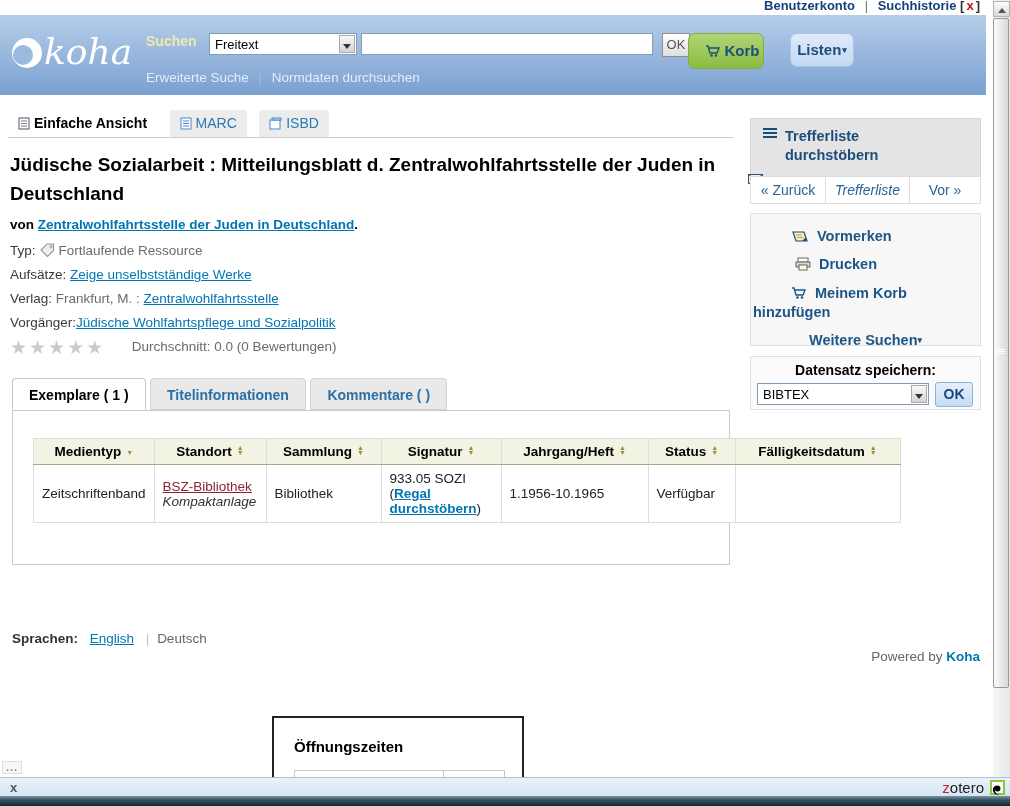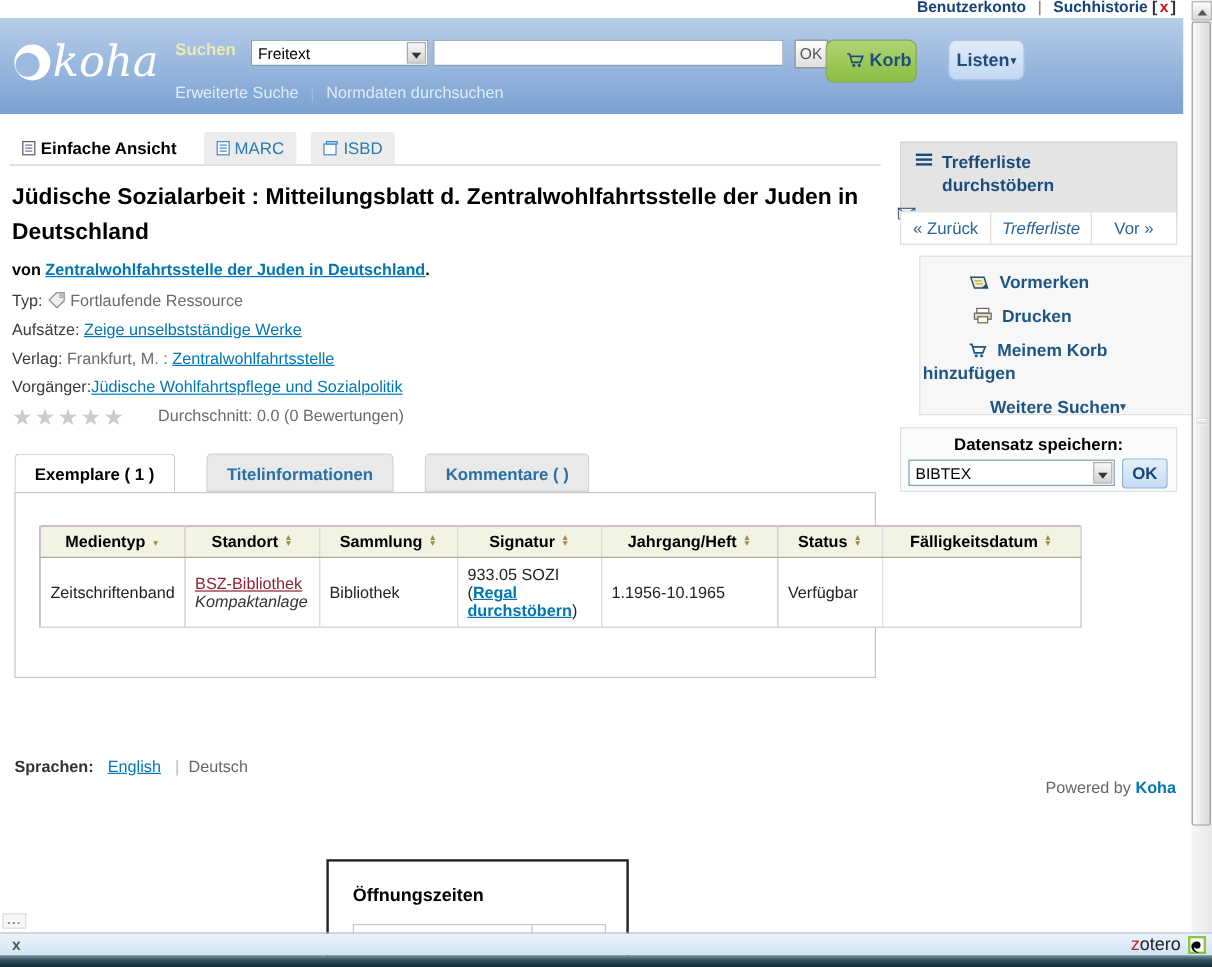--- a/index.html
+++ b/index.html
@@ -69,28 +69,28 @@
   .frow .val { color:#6b6b6b; }
   .frow a { color:#0076b2; text-decoration:underline; }
   .frow svg { vertical-align:-2px; margin:0 4px; }
   .stars-row { position:absolute; top:336px; left:10px; }
   .star { font-size:19px; color:#cbcbcb; letter-spacing:2px; }
   .rating-text { color:#6b6b6b; font-size:13.5px; margin-left:22px; vertical-align:3px; }
 
   
   .item-tabs { position:absolute; top:378px; left:12px; height:32px; z-index:3; }
   .itab { display:inline-block; height:32px; padding:8px 16px 0 16px; font-size:14px; font-weight:bold;
-          border-radius:4px 4px 0 0; margin-right:22px; }
+          border-radius:4px 4px 0 0; margin-right:0; }
   .itab.active { background:#fff; border:1px solid #c6c6c6; border-bottom:1px solid #fff; color:#000; }
   .itab.inactive { background:#e9e9e9; border:1px solid #d4d4d4; color:#2a6fa5; }
   .tab-panel { position:absolute; top:410px; left:12px; width:718px; height:155px; border:1px solid #c9c9c9; z-index:1; }
 
   
   .holdings { position:absolute; top:438px; left:33px; border-collapse:collapse; font-size:13.5px; z-index:2;
-              background:#701a75; }
+              background:#5eead4; }
   .holdings th { background:#f3f3e4; border:1px solid #ddd; border-bottom:1px solid #a9a98a;
                  color:#000; font-size:13.5px; padding:5px 6px; white-space:nowrap; text-align:center; }
   .holdings td { background:#fff; border:1px solid #ddd; padding:6px 8px; color:#222; vertical-align:middle; }
   .sort { display:inline-block; margin-left:5px; color:#9a8d44; font-size:7px; vertical-align:1px; line-height:5px; }
   .sort span { display:block; }
   .loc-link { color:#8b2233; font-weight:normal; text-decoration:underline; }
   .loc-sub { font-style:italic; color:#333; }
   .sig-link { color:#0076b2; font-weight:bold; text-decoration:underline; }
 
   
@@ -98,21 +98,21 @@
                   border:1px solid #d4d4d4; padding:8px 0 0 12px; }
   .sb-browse-hd .t { display:inline-block; width:150px; color:#1a4c7c; font-size:14.5px; font-weight:bold;
                      line-height:19px; vertical-align:top; }
   .sb-browse-hd svg { margin-right:8px; vertical-align:2px; }
   .sb-envelope { position:absolute; left:-3px; bottom:-5px; }
   .sb-nav { position:absolute; left:750px; top:176px; width:231px; height:28px; background:#fff;
             border:1px solid #ddd; display:flex; font-size:14px; }
   .sb-nav a { color:#2a6496; padding:5px 0; text-align:center; border-right:1px solid #ddd; }
   .sb-nav a:last-child { border-right:none; }
   .sb-nav .c1 { width:75px; } .sb-nav .c2 { width:84px;font-style:italic; } .sb-nav .c3 { width:70px; }
-  .sb-actions { position:absolute; left:766px; top:213px; width:231px; height:133px; background:#f7f7f7;
+  .sb-actions { position:absolute; left:750px; top:213px; width:231px; height:133px; background:#f7f7f7;
                 border:1px solid #e0e0e0; font-size:14.5px; }
   .sb-actions a { display:block; color:#1d5586; font-weight:bold; }
   .sb-actions svg { margin-right:8px; vertical-align:-2px; }
   .act-vormerken { margin:14px 0 0 40px; }
   .act-drucken { margin:12px 0 0 44px; }
   .act-korb { margin:12px 0 0 2px; text-indent:38px; line-height:19px; width:200px; }
   .act-korb .ind2 { text-indent:0; }
   .act-weitere { margin:10px 0 0 58px; }
   .act-weitere .caret { font-size:9px; vertical-align:2px; }
   .sb-save { position:absolute; left:750px; top:356px; width:231px; height:54px; background:#fbfbfb;

